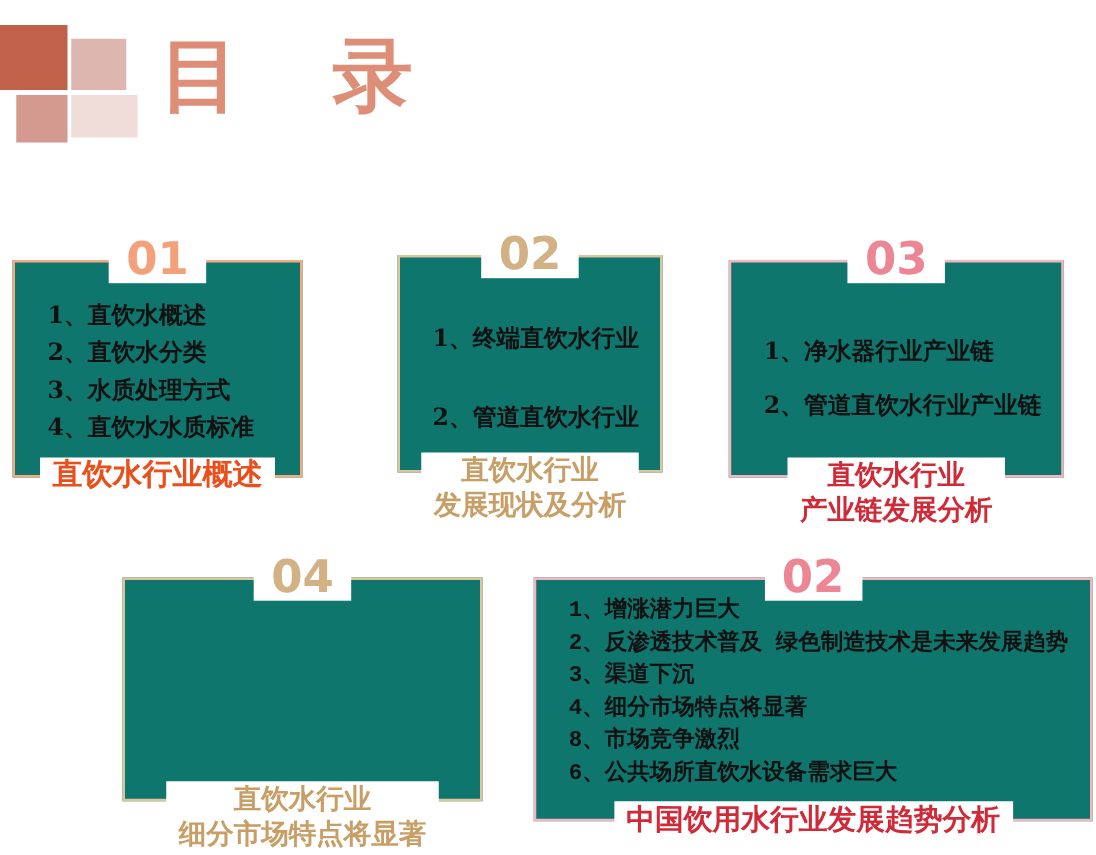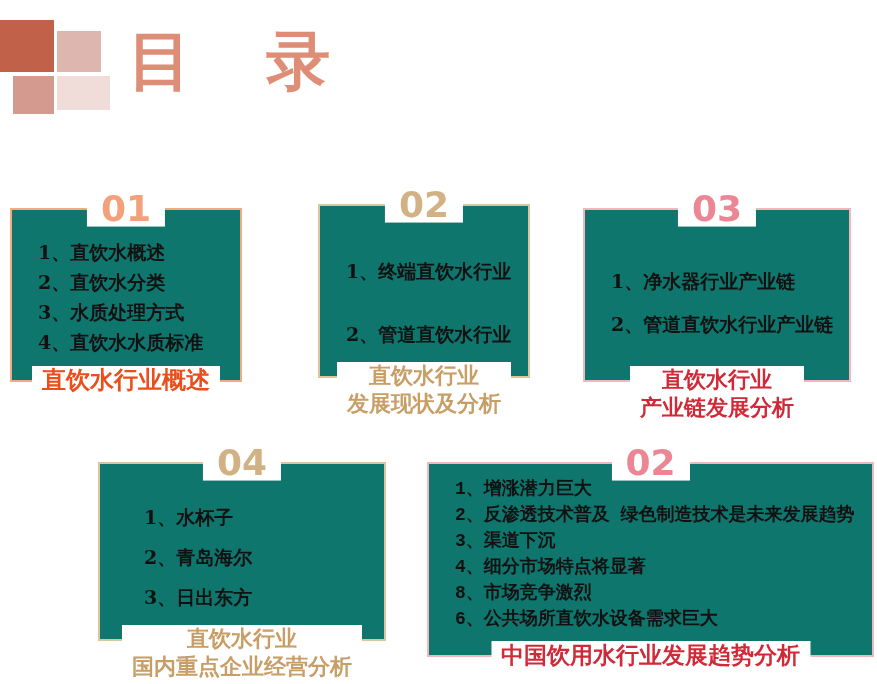--- a/index.html
+++ b/index.html
@@ -112,28 +112,23 @@
         <div class="item">2、管道直饮水行业产业链</div>
       </div>
     <div class="caption">
         <div class="caption-line">直饮水行业</div>
         <div class="caption-line">产业链发展分析</div>
       </div>
   </div>
 
   <div class="section s4">
     <div class="num">04</div>
-    <div class="items">
-        <div class="item">1、水杯子</div>
-        <div class="item">2、青岛海尔</div>
-        <div class="item">3、日出东方</div>
-      </div>
     <div class="caption">
         <div class="caption-line">直饮水行业</div>
-        <div class="caption-line">国内重点企业经营分析</div>
+        <div class="caption-line">细分市场特点将显著</div>
       </div>
   </div>
 
   <div class="section s5">
     <div class="num">02</div>
     <div class="items">
         <div class="item">1、增涨潜力巨大</div>
         <div class="item">2、反渗透技术普及 绿色制造技术是未来发展趋势</div>
         <div class="item">3、渠道下沉</div>
         <div class="item">4、细分市场特点将显著</div>

